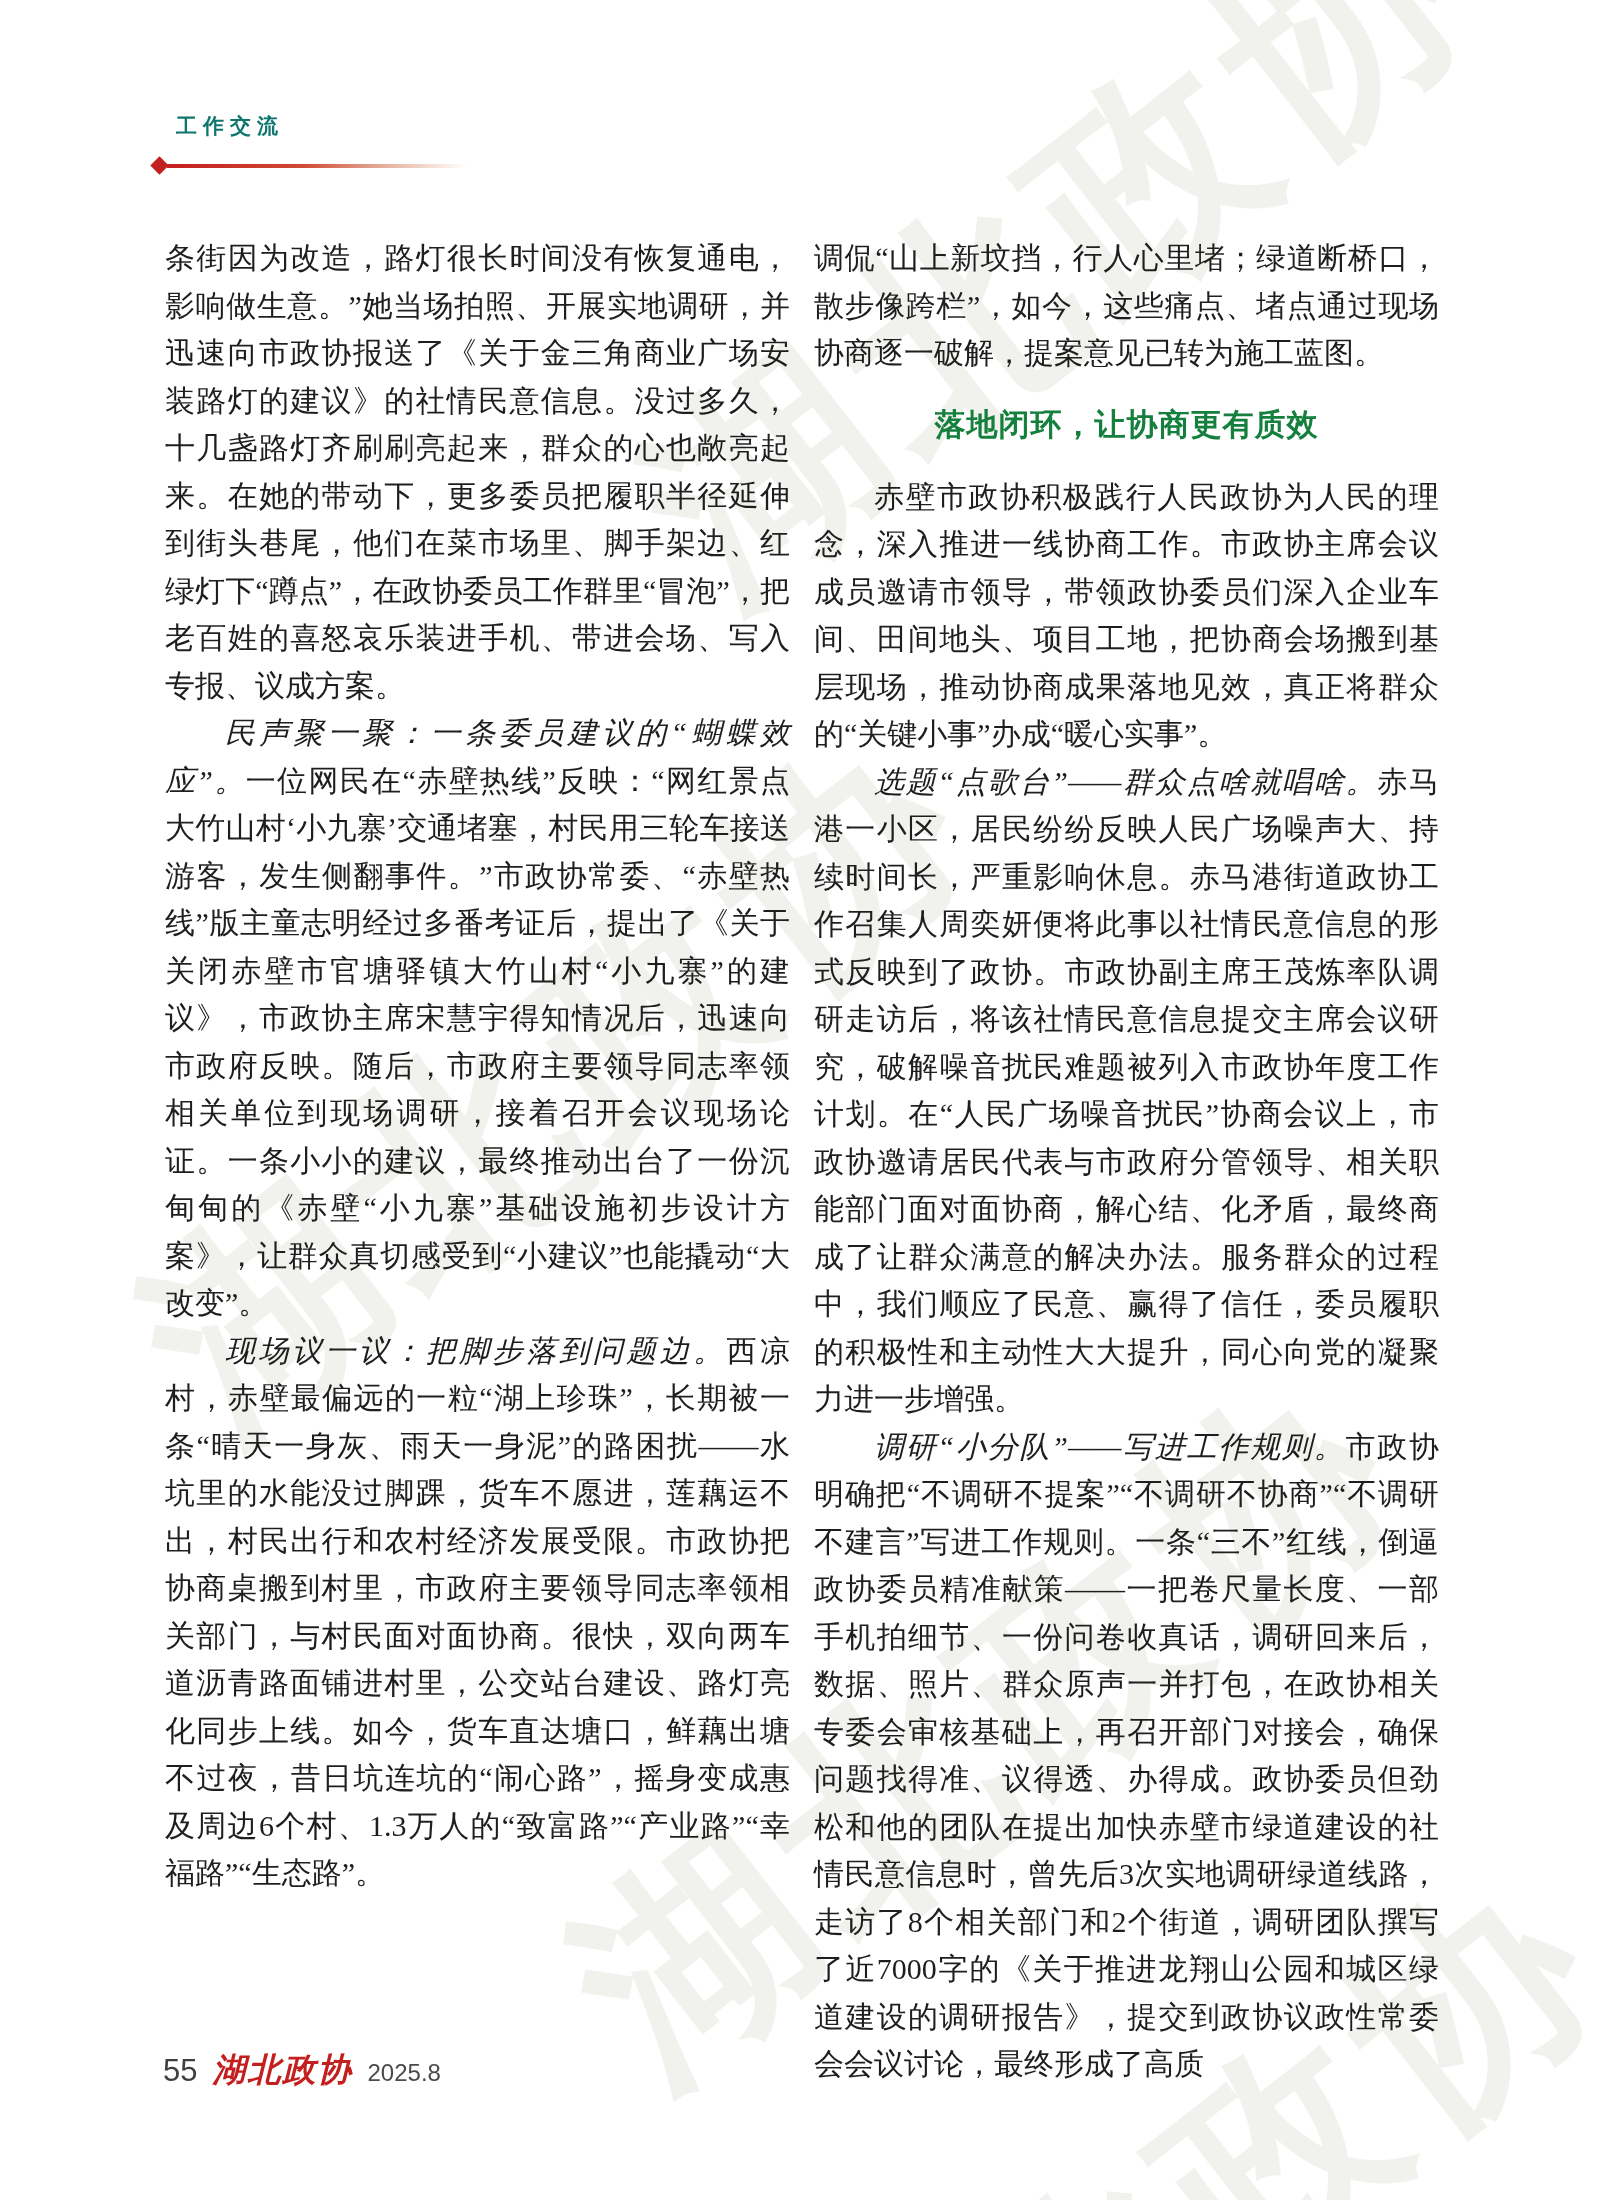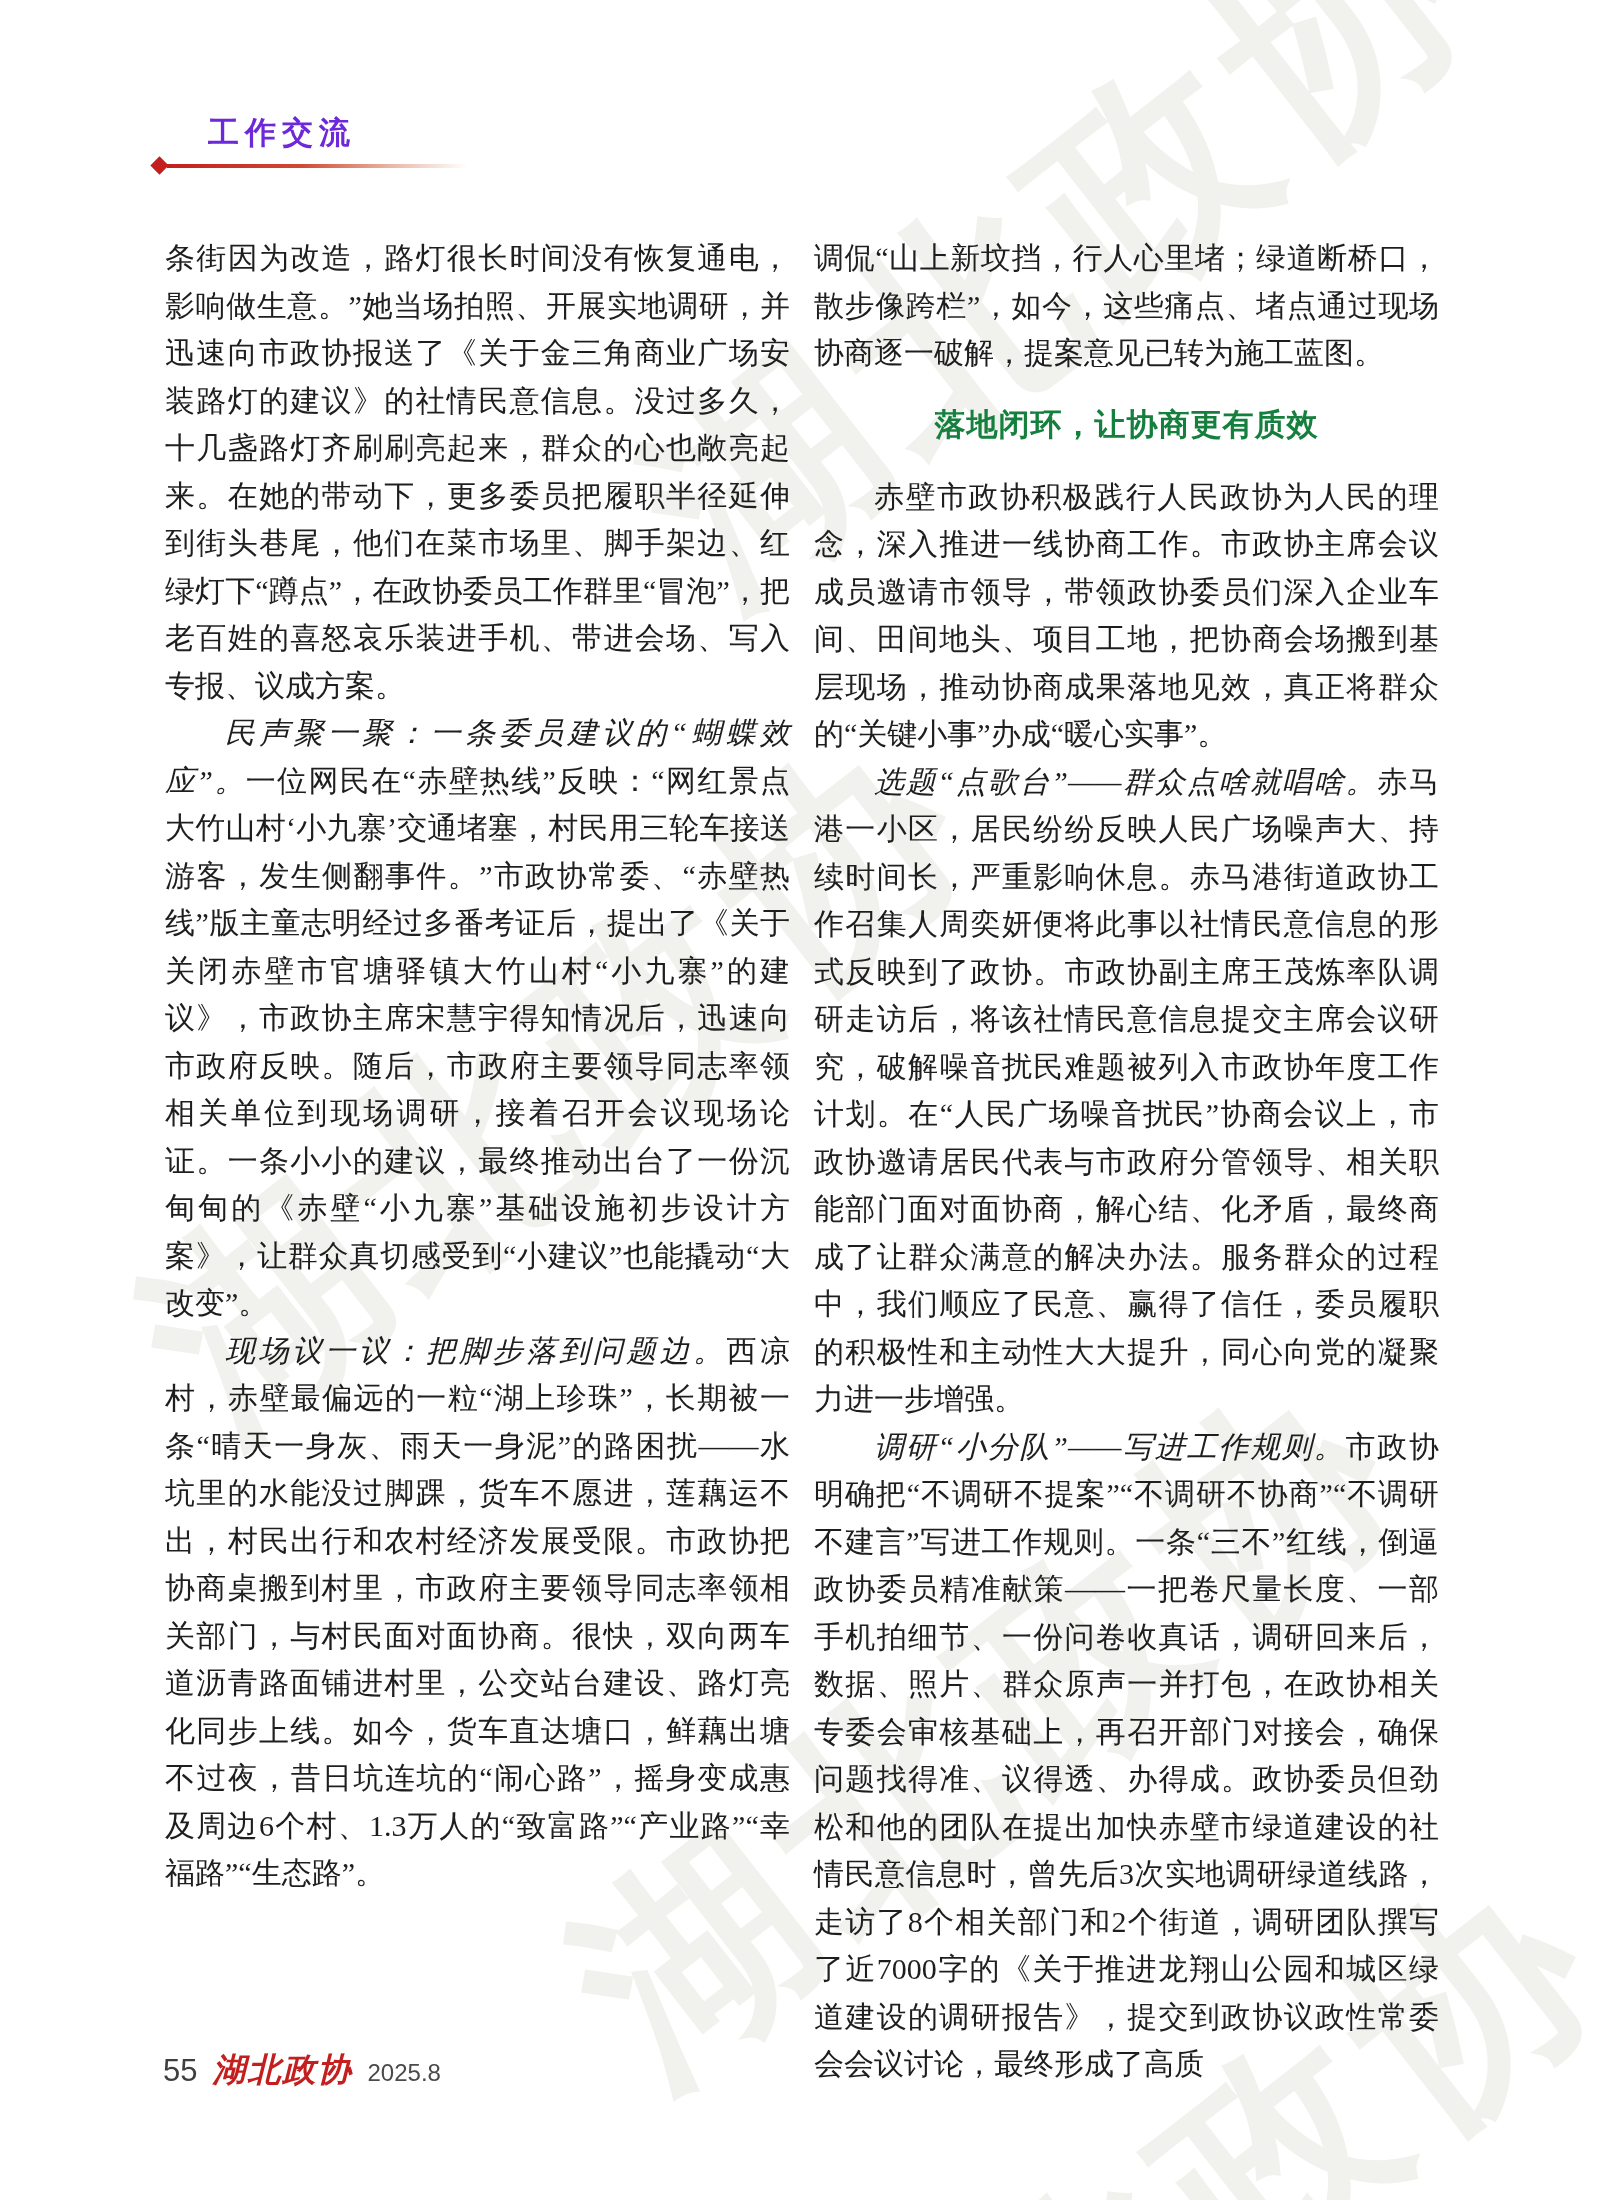--- a/index.html
+++ b/index.html
@@ -20,21 +20,21 @@
   }
   .wm1 { left:1060px; top:250px;  }
   .wm2 { left:560px;  top:1085px; }
   .wm3 { left:990px;  top:1730px; }
   .wm4 { left:1190px; top:2225px; }
 
   
   .header-title {
     position:absolute; left:176px; top:112px; z-index:2;
     font-family:"Liberation Sans","DejaVu Sans",sans-serif;
-    font-weight:bold; font-size:31px; color:#6d28d9; letter-spacing:6px;margin-left:32px;
+    font-weight:bold; font-size:21px; color:#0f766e; letter-spacing:6px;
   }
   .header-diamond {
     position:absolute; left:153px; top:159px; z-index:2;
     width:13px; height:13px; background:#c41f1f;
     transform:rotate(45deg);
   }
   .header-rule {
     position:absolute; left:167px; top:164px; z-index:1;
     width:300px; height:4px;
     background:linear-gradient(to right,#c41f1f 0%,#cf4a33 45%,#e8b9a6 75%,rgba(255,255,255,0) 100%);

